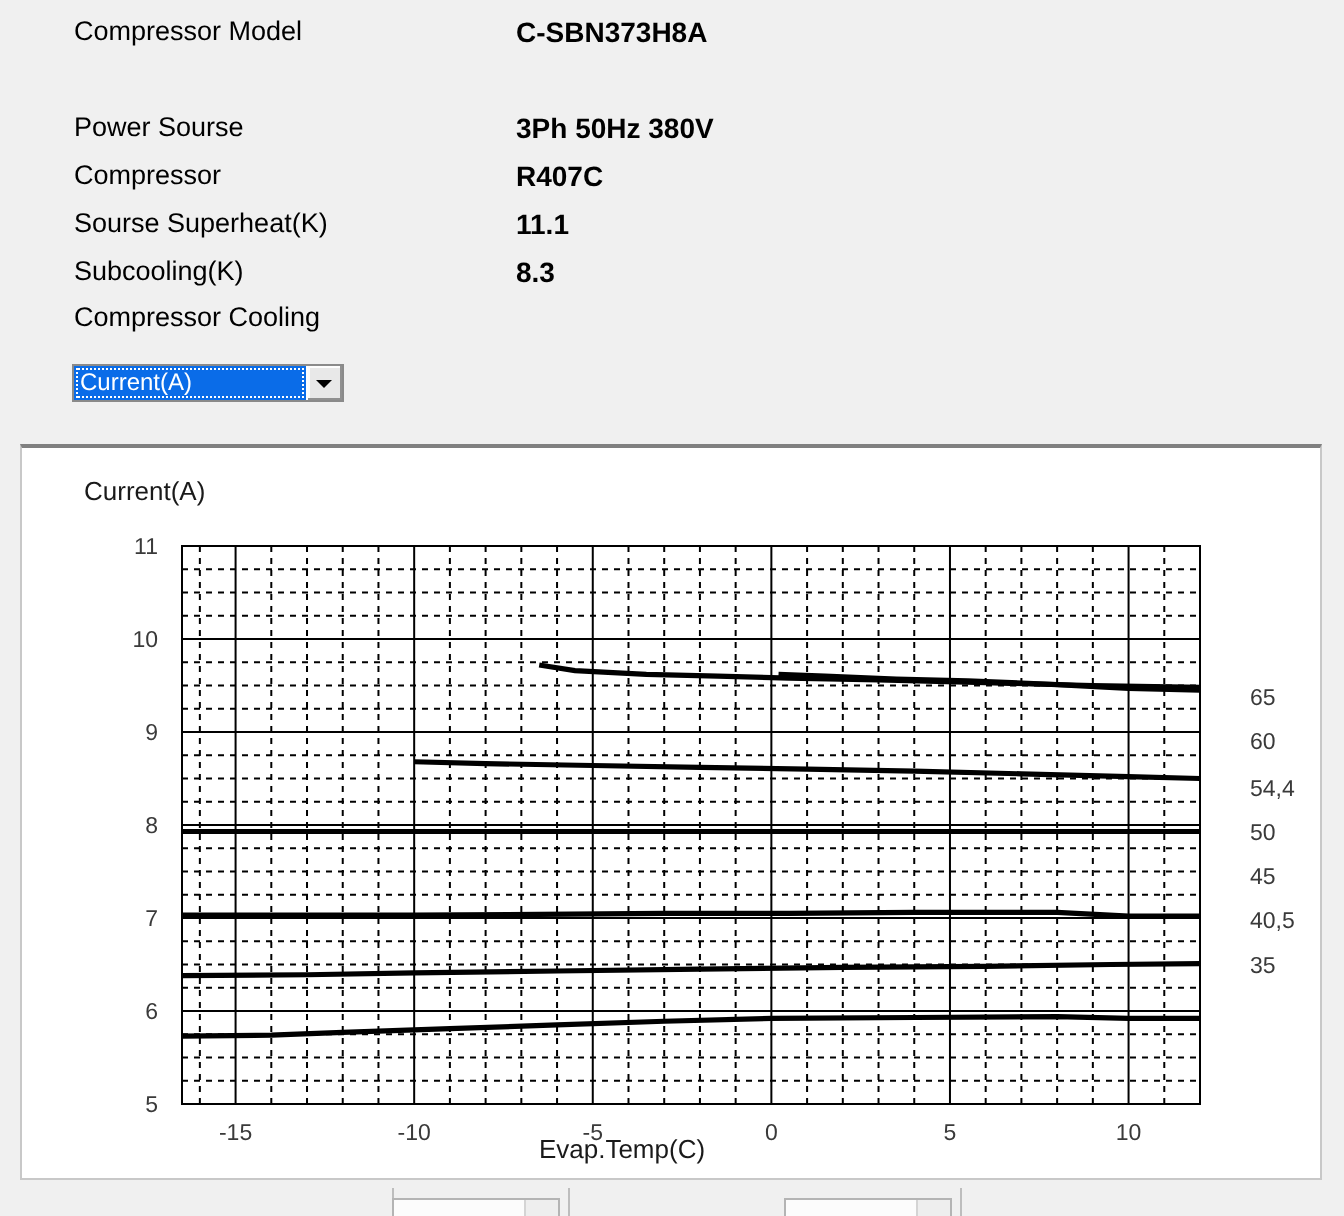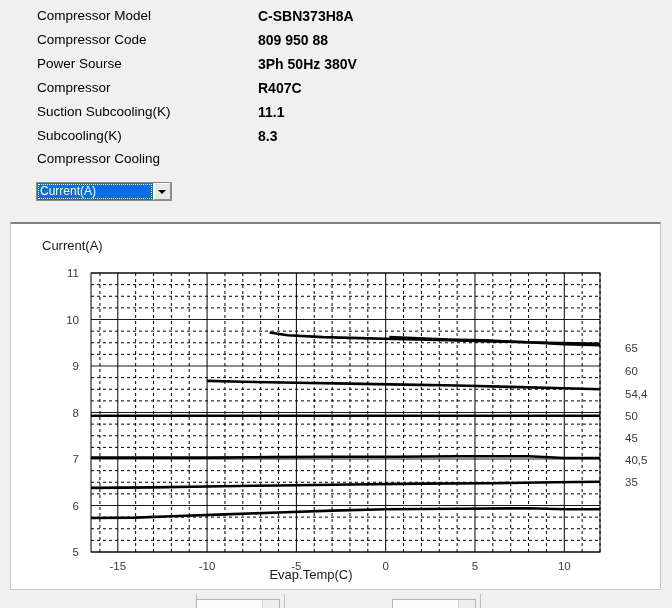--- a/index.html
+++ b/index.html
@@ -184,34 +184,30 @@
   }
 </style>
 </head>
 <body>
 
 <div id="spec-table">
   <div class="spec-row" style="top:4px">
     <span class="spec-label">Compressor  Model</span>
     <span class="spec-value">C-SBN373H8A</span>
   </div>
-  <div class="spec-row" style="top:28px">
-    <span class="spec-label">Compressor Code</span>
-    <span class="spec-value">809 950 88</span>
-  </div>
   <div class="spec-row" style="top:52px">
     <span class="spec-label">Power Sourse</span>
     <span class="spec-value">3Ph  50Hz  380V</span>
   </div>
   <div class="spec-row" style="top:76px">
     <span class="spec-label">Compressor</span>
     <span class="spec-value">R407C</span>
   </div>
   <div class="spec-row" style="top:100px">
-    <span class="spec-label">Suction Subcooling(K)</span>
+    <span class="spec-label">Sourse Superheat(K)</span>
     <span class="spec-value">11.1</span>
   </div>
   <div class="spec-row" style="top:124px">
     <span class="spec-label">Subcooling(K)</span>
     <span class="spec-value">8.3</span>
   </div>
   <div class="spec-row" style="top:147px">
     <span class="spec-label">Compressor Cooling</span>
   </div>
 </div>

